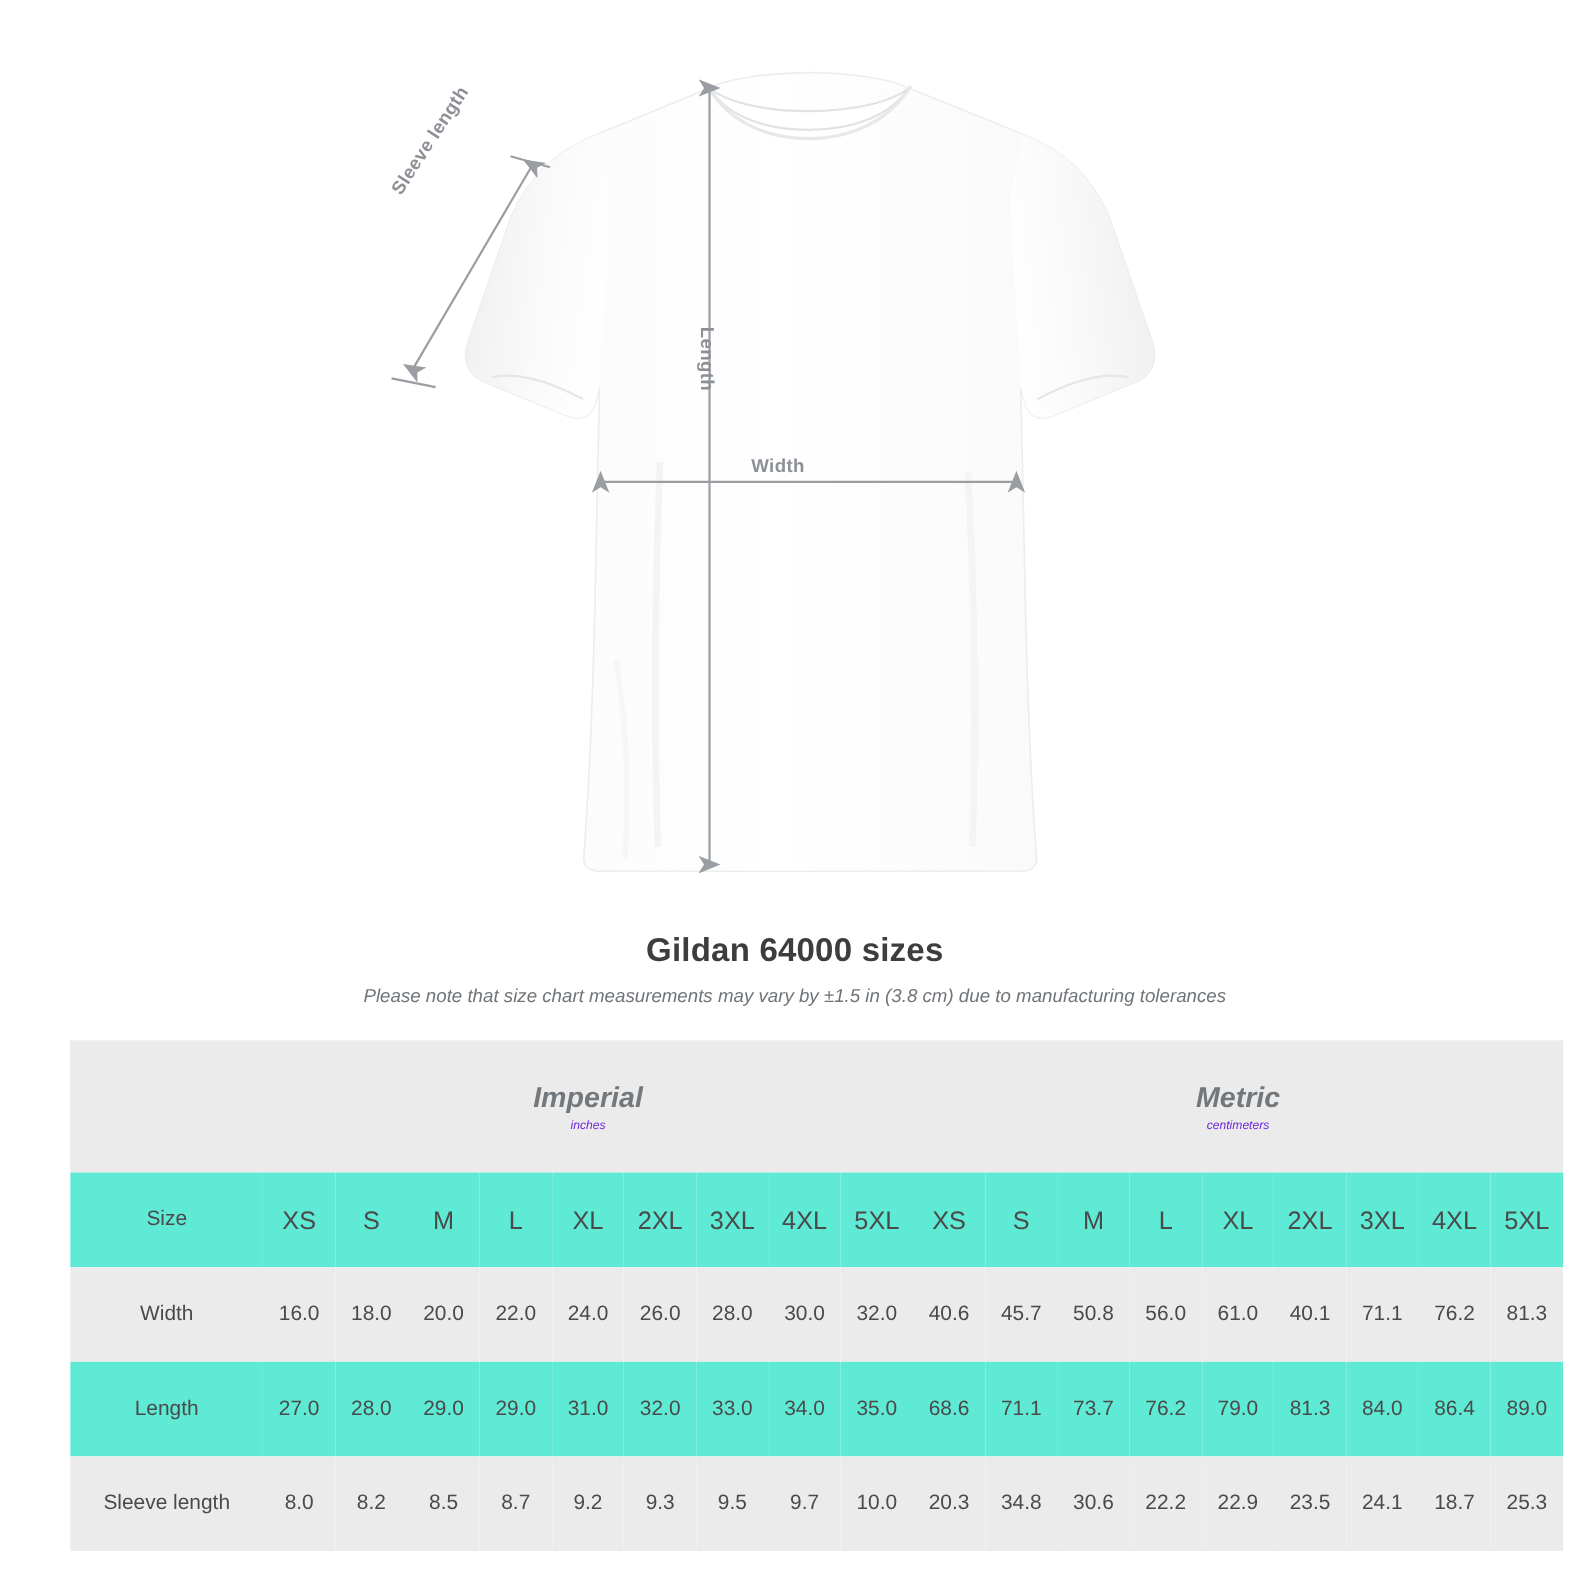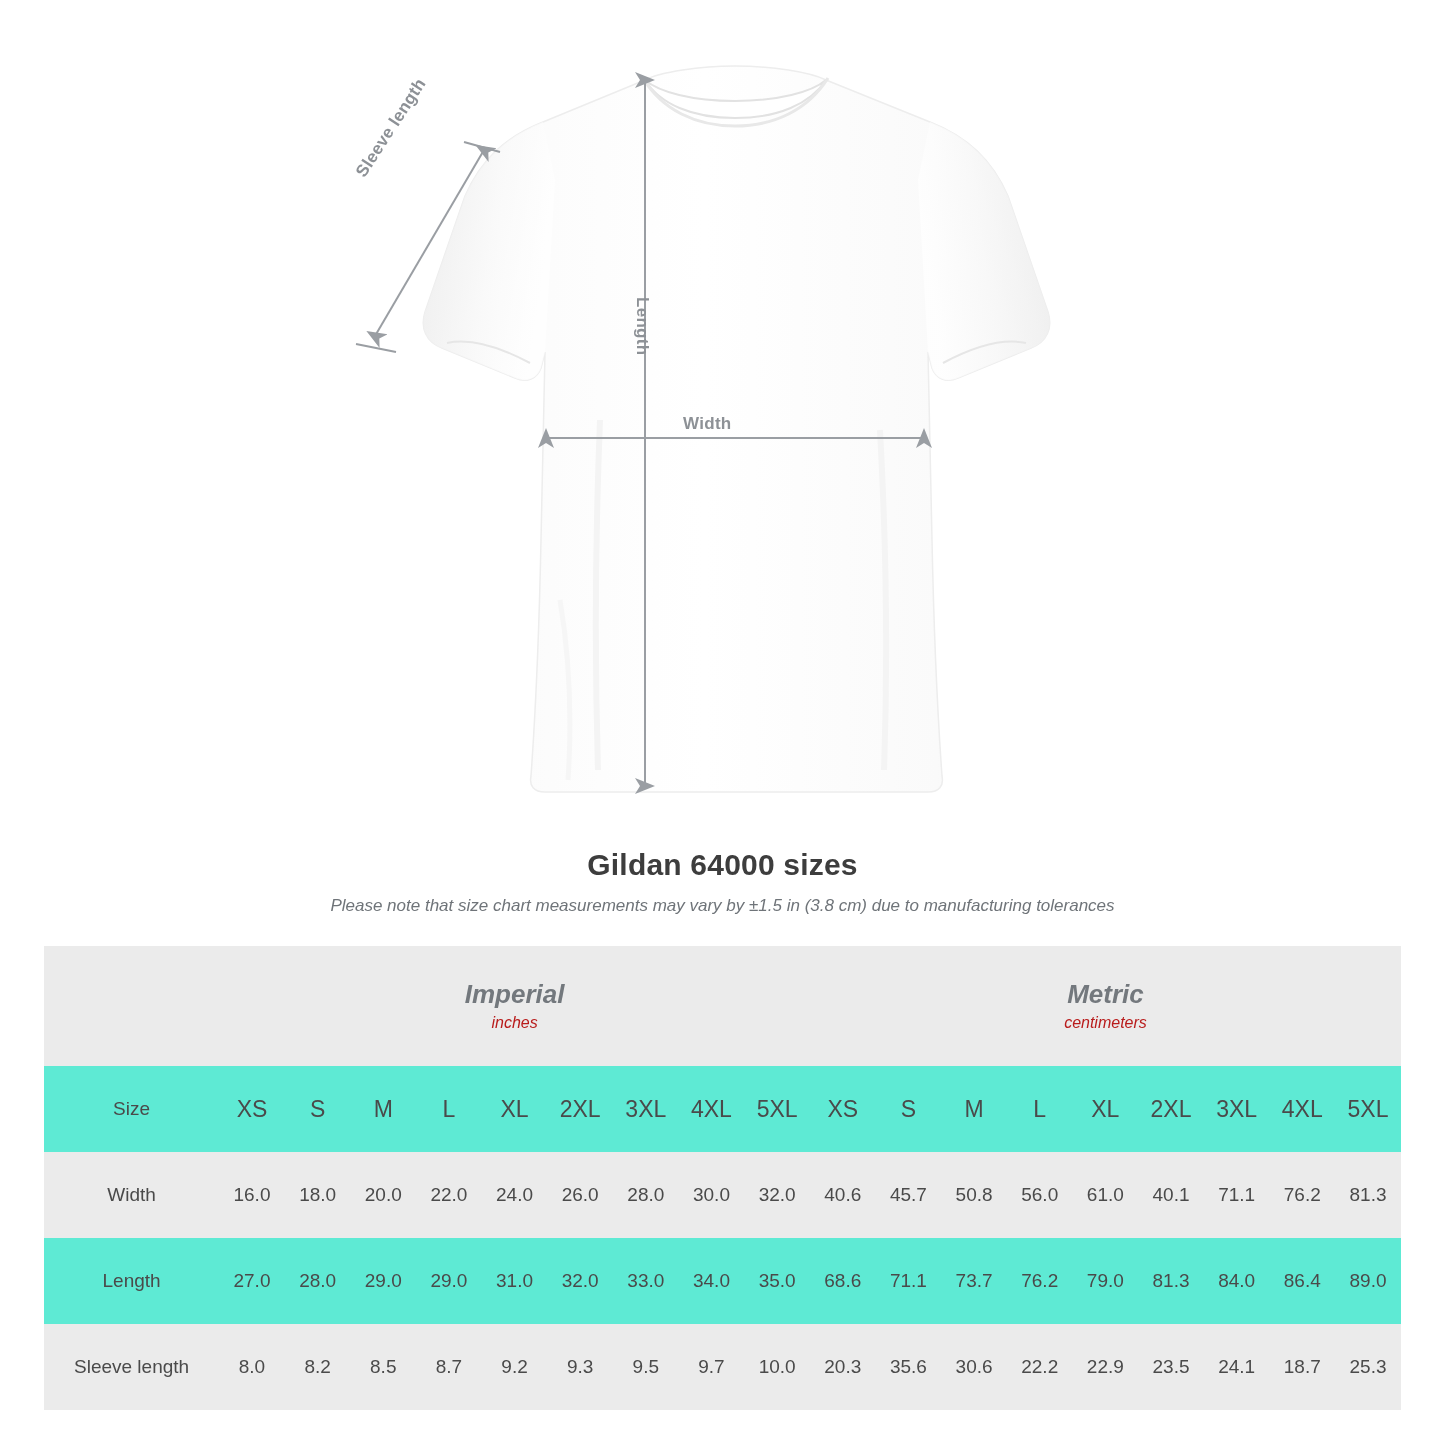--- a/index.html
+++ b/index.html
@@ -70,20 +70,21 @@
     text-align: center;
     font-size: 17px;
     font-style: italic;
     color: #6f7479;
     margin: 14px 0 0 0;
   }
 
   
   .table-wrap {
     padding: 30px 37px 0 44px;
+    margin-left: 20px;
   }
   table.size-table {
     border-collapse: collapse;
     width: 1357px;
     table-layout: fixed;
   }
   table.size-table td, table.size-table th {
     border: none;
     text-align: center;
     vertical-align: middle;
@@ -94,23 +95,23 @@
     height: 118px;
   }
   .unit-name {
     font-size: 26px;
     font-style: italic;
     font-weight: bold;
     color: #73787d;
     line-height: 1.15;
   }
   .unit-sub {
-    font-size: 16px;
+    font-size: 11px;
     font-style: italic;
-    color: #b91c1c;
+    color: #6d28d9;
     padding-top: 5px;
   }
   .row-white { background: #5eead4; }
   .row-grey  { background: #ebebeb; }
   .hdr-cell {
     font-size: 23px;
     font-weight: bold;
     color: #4a4a4a;
     height: 84px;
   }
@@ -322,21 +323,21 @@
           <td class="val-cell">8.0</td>
           <td class="val-cell">8.2</td>
           <td class="val-cell">8.5</td>
           <td class="val-cell">8.7</td>
           <td class="val-cell">9.2</td>
           <td class="val-cell">9.3</td>
           <td class="val-cell">9.5</td>
           <td class="val-cell">9.7</td>
           <td class="val-cell">10.0</td>
           <td class="val-cell">20.3</td>
-          <td class="val-cell">35.6</td>
+          <td class="val-cell">34.8</td>
           <td class="val-cell">30.6</td>
           <td class="val-cell">22.2</td>
           <td class="val-cell">22.9</td>
           <td class="val-cell">23.5</td>
           <td class="val-cell">24.1</td>
           <td class="val-cell">18.7</td>
           <td class="val-cell">25.3</td>
         </tr>
       </tbody>
     </table>

